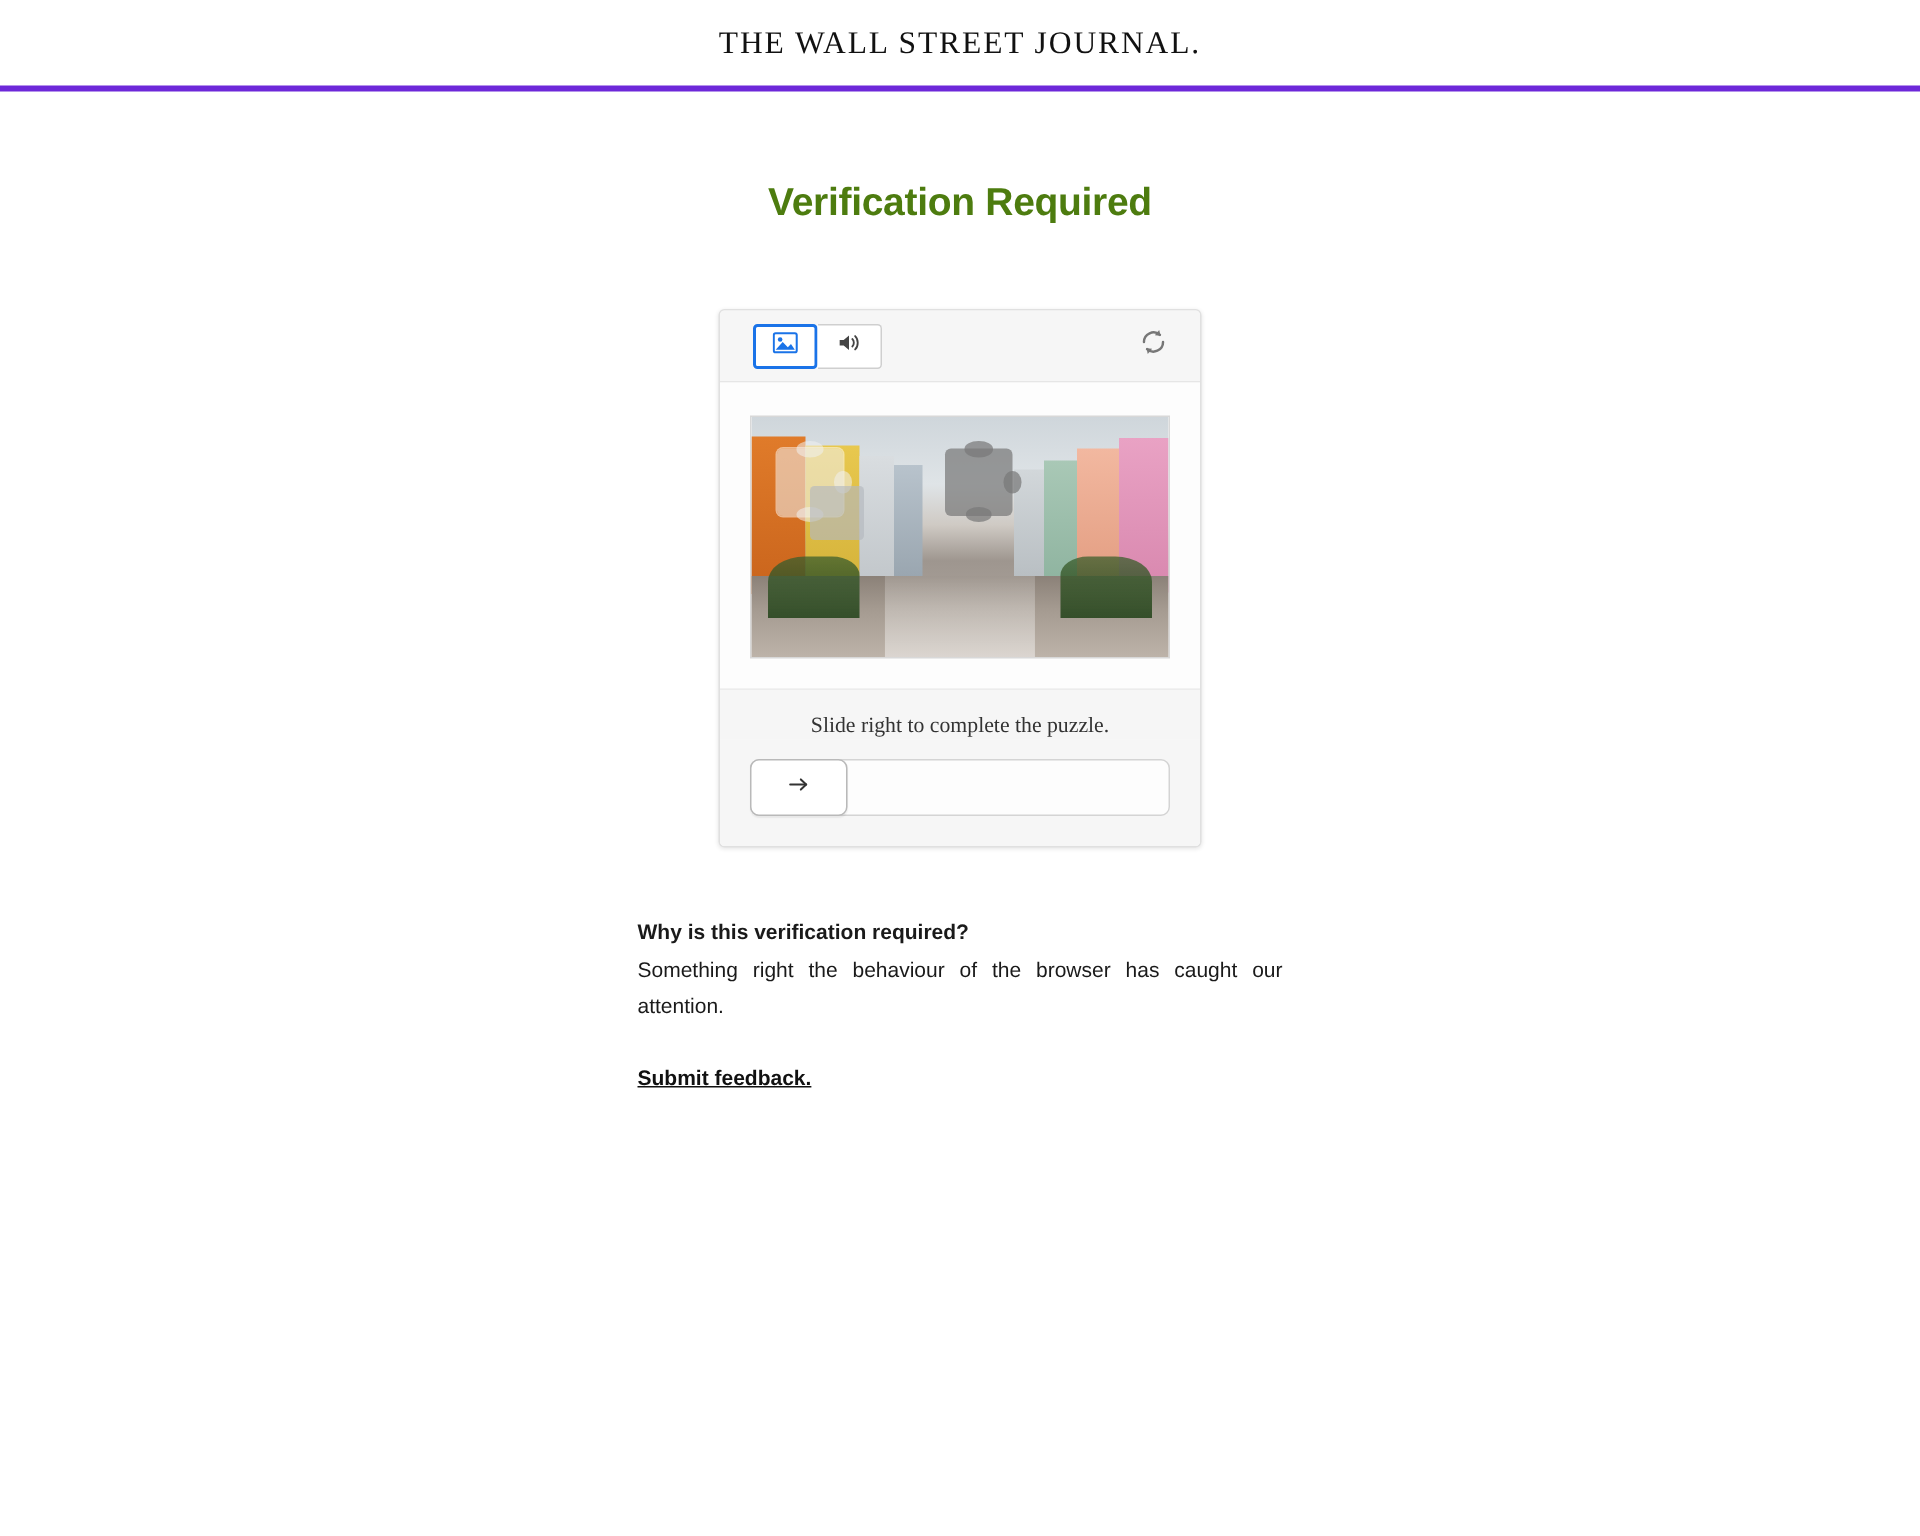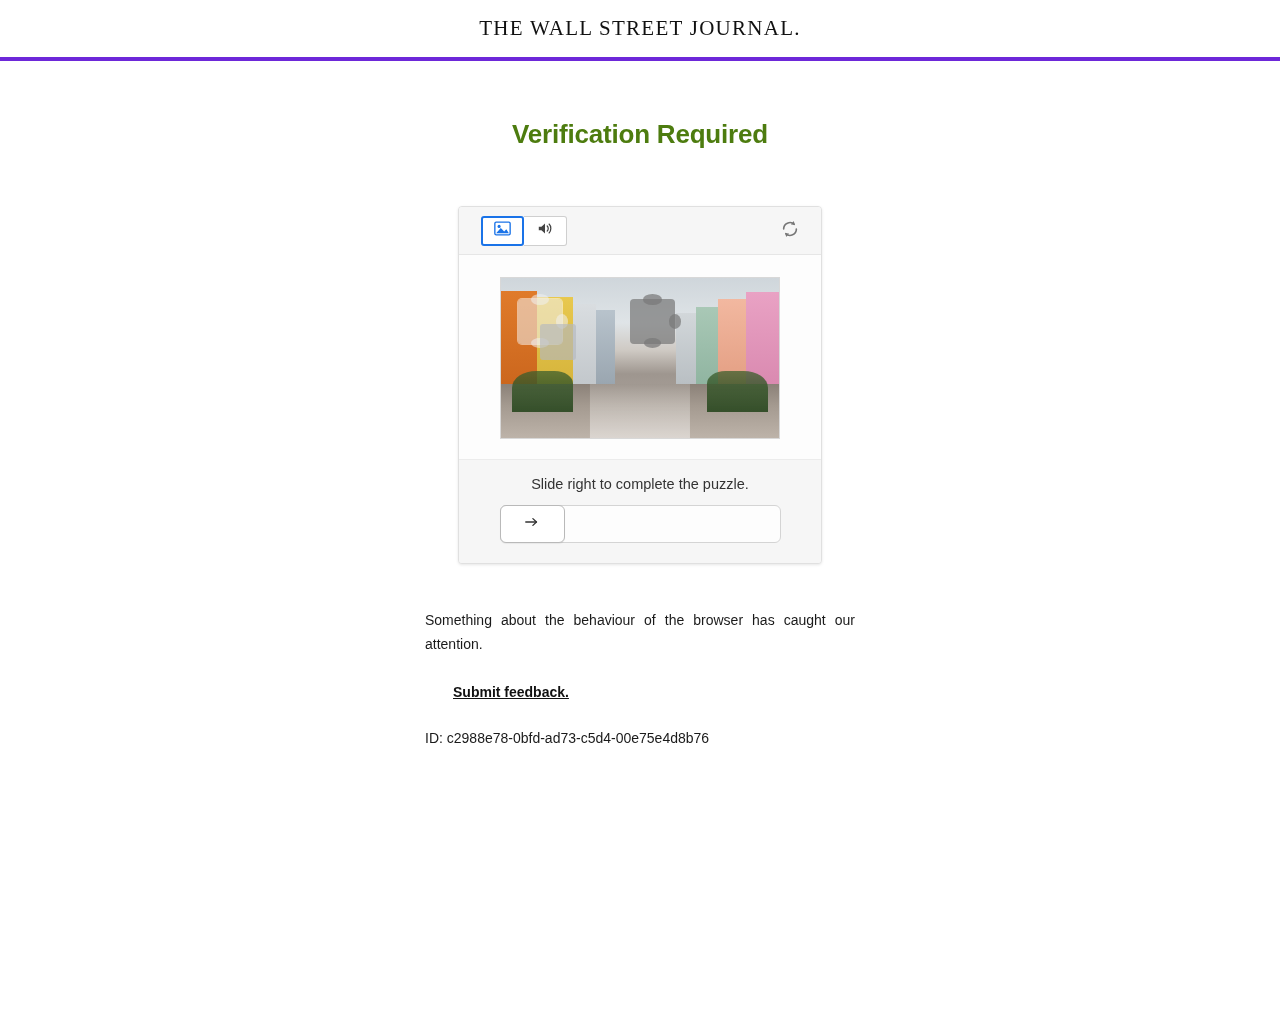--- a/index.html
+++ b/index.html
@@ -34,27 +34,28 @@
     text-align: center;
     font-size: 26px;
     font-weight: 700;
     color: #4d7c0f;
     margin: 58px 0 0 0;
     letter-spacing: -0.2px;
   }
 
   
   .captcha {
-    width: 364px;
+    width: 322px;
     margin: 56px auto 0 auto;
     background: #fdfdfd;
     border: 1px solid #e0e0e0;
     border-radius: 4px;
     box-shadow: 0 1px 3px rgba(0,0,0,0.10);
     overflow: hidden;
+    font-family: Liberation Serif, serif;
   }
   .captcha-toolbar {
     height: 48px;
     background: #f6f6f6;
     border-bottom: 1px solid #e6e6e6;
     display: flex;
     align-items: center;
     padding: 0 18px 0 22px;
     justify-content: space-between;
   }
@@ -227,21 +228,20 @@
     text-align: justify;
     margin: 0;
   }
   .help-line { margin-top: 24px; }
   .feedback-link {
     display: inline-block;
     color: #111;
     font-weight: 700;
     text-decoration: underline;
     cursor: pointer;
-    margin-left: 28px;
   }
   .id-line { margin-top: 22px; }
 </style>
 </head>
 <body>
 
 <div class="masthead">
   <div class="masthead-title">THE WALL STREET JOURNAL.</div>
 </div>
 
@@ -322,21 +322,21 @@
             <path d="M2 7 H14" stroke="#333" stroke-width="1.5" stroke-linecap="round"></path>
             <path d="M10 3.2 L14 7 L10 10.8" fill="none" stroke="#333" stroke-width="1.5" stroke-linecap="round" stroke-linejoin="round"></path>
           </svg>
         </span>
       </div>
     </div>
   </div>
 </div>
 
 <div class="copy">
-  <p>Something about the behaviour of the browser has caught our attention.</p>
+  <h3>Why is this verification required?</h3>
+  <p>Something right the behaviour of the browser has caught our attention.</p>
 
   <div class="spacer"></div>
 
 
   <a class="feedback-link">Submit feedback.</a>
 
-  <div class="id-line">ID: c2988e78-0bfd-ad73-c5d4-00e75e4d8b76</div>
 </div>
 
 </body></html>

